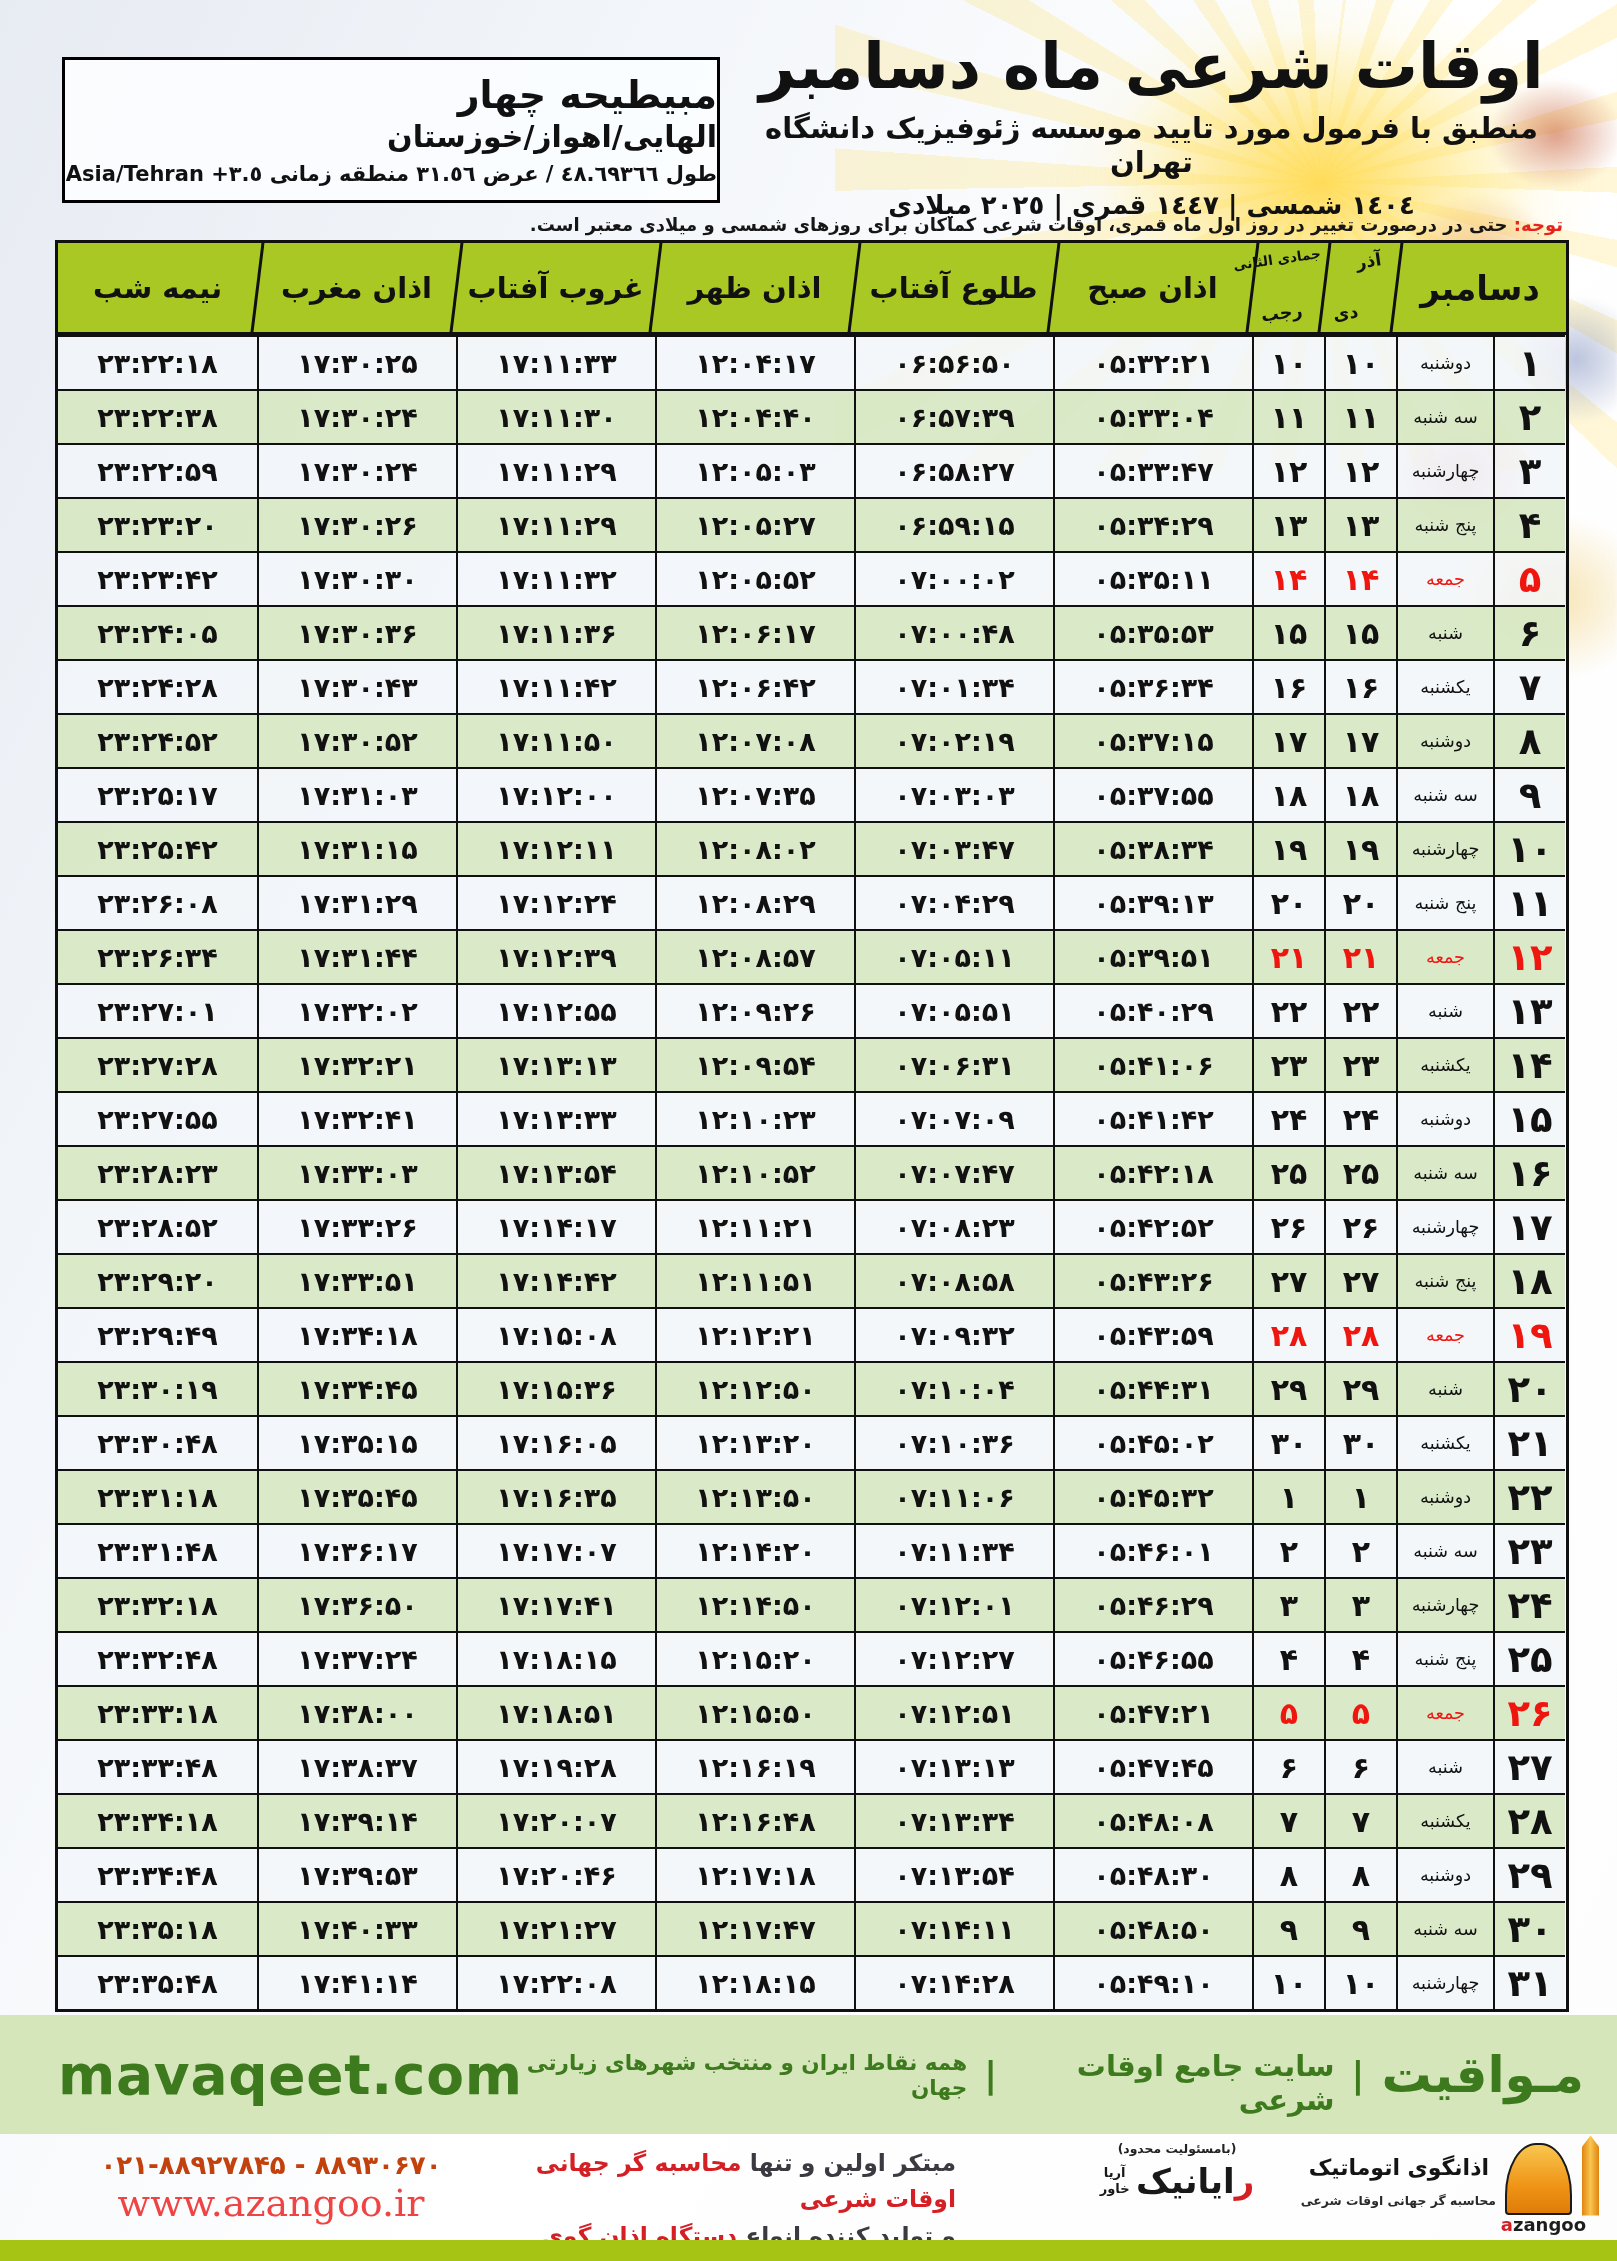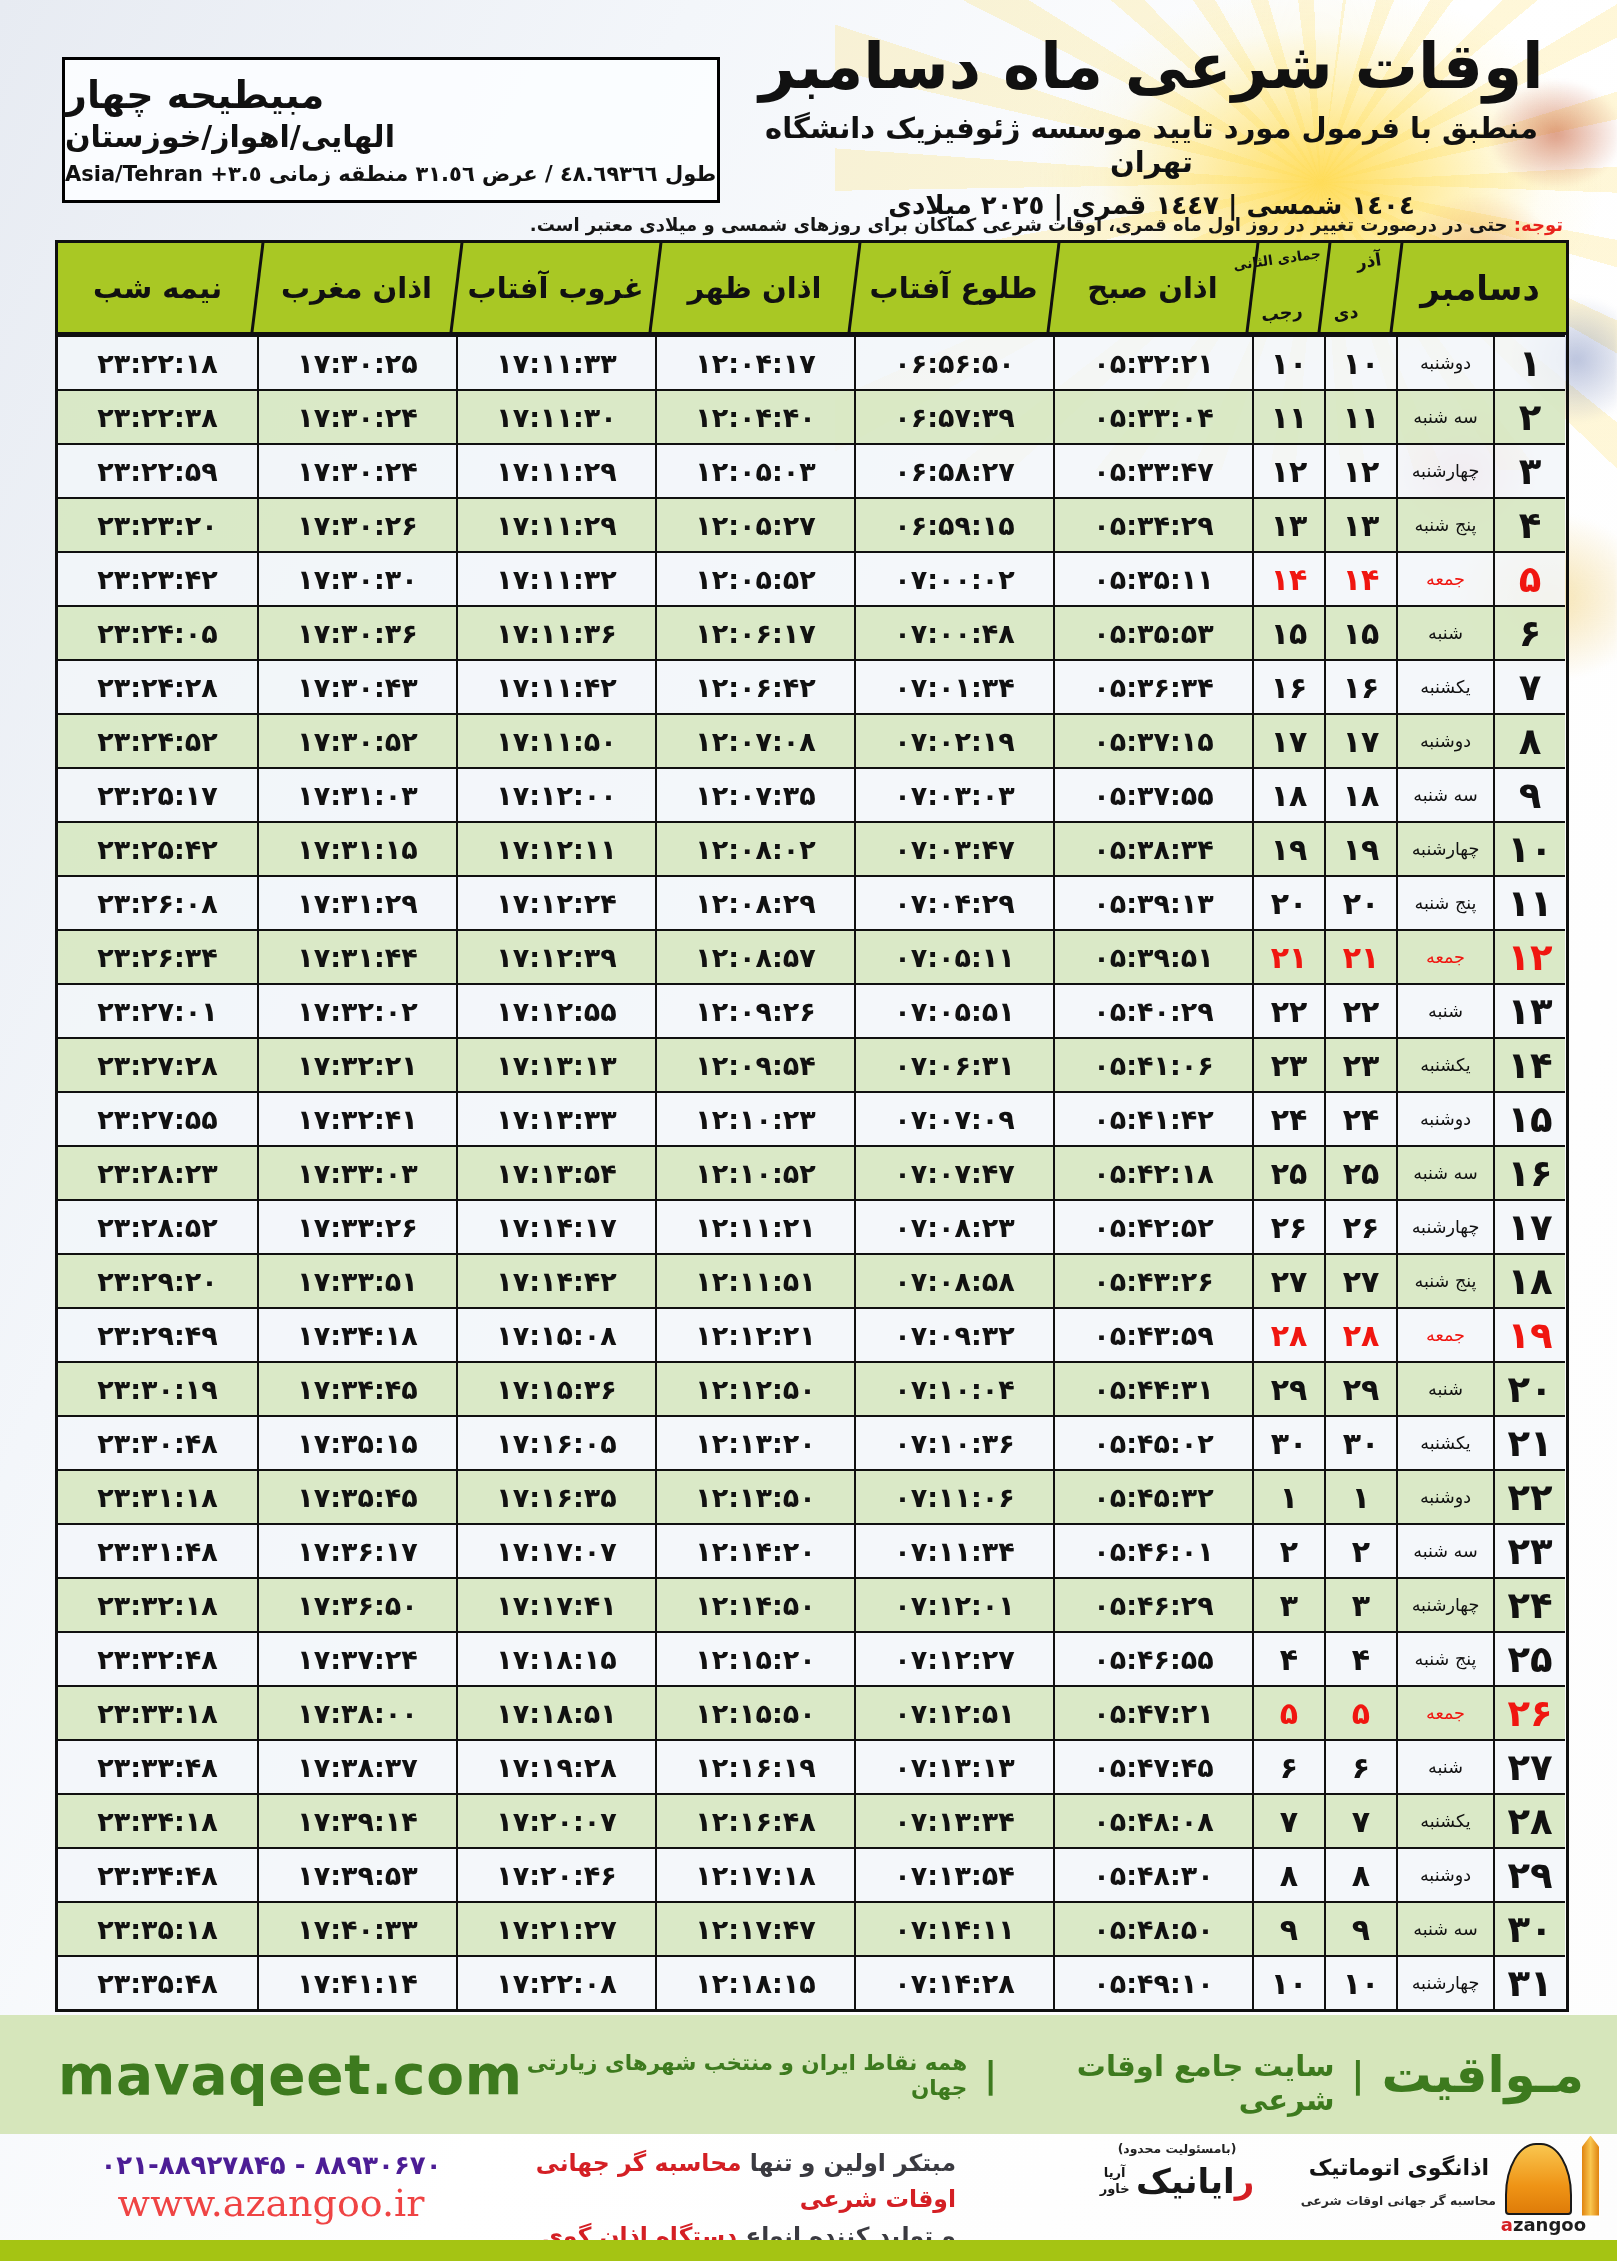--- a/index.html
+++ b/index.html
@@ -18,21 +18,21 @@
     background:
       radial-gradient(98px 78px at 82% 12%, rgba(196,84,44,.55), transparent 70%),
       radial-gradient(111px 91px at 60% 32%, rgba(234,148,52,.50), transparent 72%),
       radial-gradient(98px 91px at 88% 48%, rgba(96,116,176,.42), transparent 70%),
       radial-gradient(111px 98px at 55% 66%, rgba(205,86,108,.38), transparent 72%),
       radial-gradient(137px 111px at 80% 86%, rgba(238,198,92,.48), transparent 76%);
     filter:blur(2px);}
   
   .location-box{position:absolute;left:62px;top:57px;width:658px;height:146px;box-sizing:border-box;
     border:3.3px solid #000;background:rgba(251,253,255,.92);
-    display:flex;flex-direction:column;align-items:flex-end;justify-content:center;text-align:center;direction:rtl;}
+    display:flex;flex-direction:column;align-items:flex-start;justify-content:center;text-align:center;direction:rtl;}
   .loc-l1{font-size:38px;font-weight:bold;line-height:1.15;}
   .loc-l2{font-size:30px;font-weight:bold;line-height:1.25;}
   .loc-l3{font-size:21px;font-weight:bold;margin-top:6.5px;}
   
   .header-block{position:absolute;left:737px;top:34px;width:829px;text-align:center;direction:rtl;}
   .hdr-title{font-size:63px;font-weight:bold;line-height:1.05;}
   .hdr-sub{font-size:29px;font-weight:bold;margin-top:10.4px;}
   .hdr-era{font-size:26px;font-weight:bold;margin-top:11.7px;}
   
   .note-line{position:absolute;left:55px;top:214px;width:1508px;direction:rtl;text-align:right;
@@ -66,21 +66,21 @@
   .band-inner{display:flex;align-items:center;justify-content:space-between;height:100%;padding:0 46px;}
   .band-site{font-size:55px;font-weight:bold;color:#3d7a1e;letter-spacing:0.7px;}
   .band-right{direction:rtl;display:flex;align-items:center;gap:17px;color:#3d7a1e;}
   .band-brand{font-size:50px;font-weight:bold;}
   .band-sep{font-size:35px;font-weight:bold;}
   .band-tag1{font-size:29px;font-weight:bold;margin-top:17px;}
   .band-tag2{font-size:21.5px;font-weight:bold;}
   
   .bottom-strip{position:absolute;left:0;top:2133px;width:1618px;height:106px;}
   .phones-block{position:absolute;left:59px;top:17px;width:424px;text-align:center;}
-  .phones{font-size:26px;font-weight:bold;color:#4c1d95;direction:ltr;}
+  .phones{font-size:26px;font-weight:bold;color:#c2410c;direction:ltr;}
   .azan-site{font-size:38px;color:#ef4444;font-family:"DejaVu Serif",serif;margin-top:1px;}
   .promo-block{position:absolute;left:486px;top:11.7px;width:470px;direction:rtl;text-align:right;
     font-size:23.5px;font-weight:bold;line-height:1.55;}
   .promo-black{color:#3a3a40;}
   .promo-red{color:#d41f24;}
   .rayanik-block{position:absolute;left:1063px;top:7.8px;width:228px;direction:rtl;text-align:center;}
   .rayanik-note{font-size:12.4px;font-weight:bold;color:#222;}
   .rayanik-row{display:flex;direction:rtl;justify-content:center;align-items:center;gap:6.5px;margin-top:5.2px;}
   .rayanik-main{font-size:34px;font-weight:bold;color:#181818;}
   .rayanik-r{color:#d41f24;}

